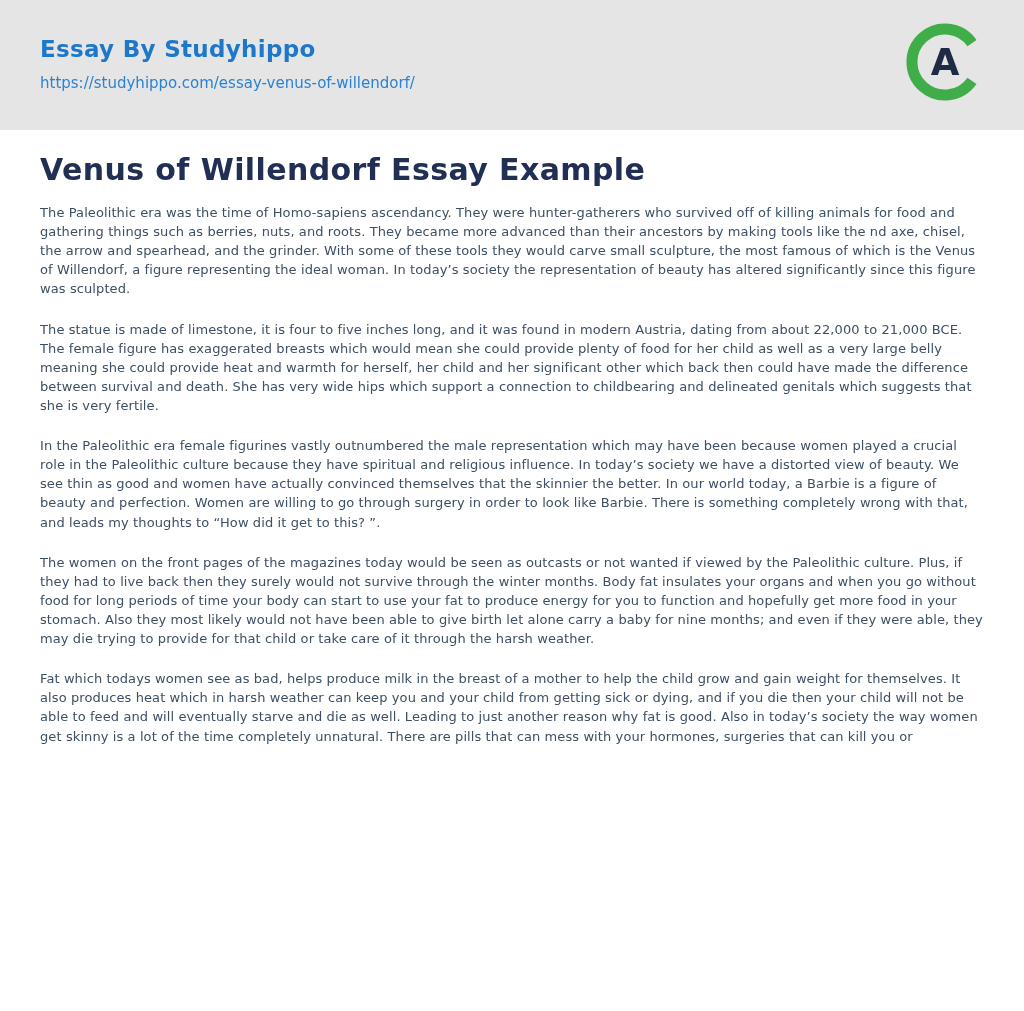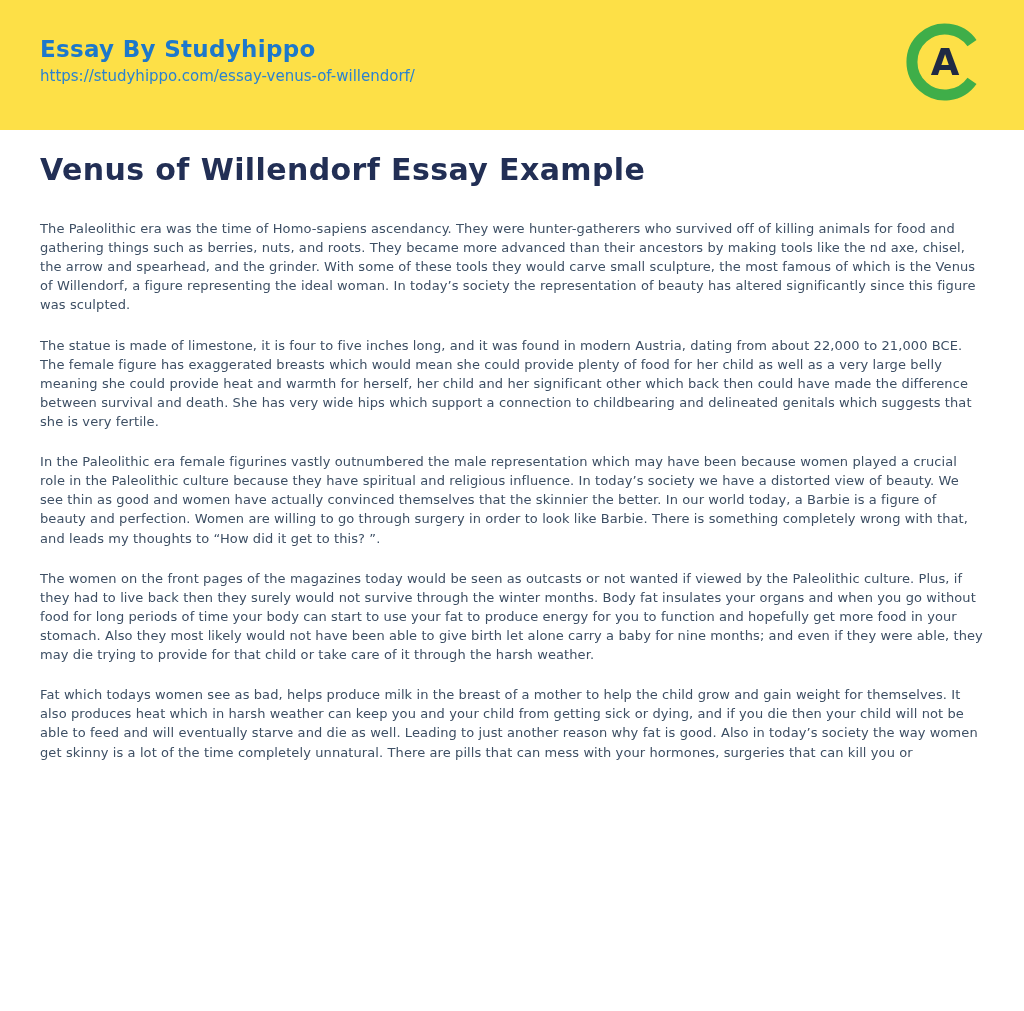--- a/index.html
+++ b/index.html
@@ -9,34 +9,34 @@
   }
   body {
     width: 1024px;
     min-height: 1011px;
     margin: 0 auto;
     overflow-x: hidden;
   }
 
   
   .page-header {
-    background: #fde047;
+    background: #e5e5e5;
     padding: 36px 40px 30px 40px;
     position: relative;
     min-height: 130px;
   }
   .site-title {
     color: #1d78cb;
     font-size: 23px;
     font-weight: bold;
     letter-spacing: 0.3px;
   }
   .source-url {
     display: inline-block;
-    margin-top: 5px;
+    margin-top: 12px;
     color: #2b82d0;
     font-size: 15px;
     text-decoration: none;
     cursor: pointer;
   }
   .logo-wrap {
     position: absolute;
     top: 22px;
     right: 39px;
     width: 80px;
@@ -46,21 +46,21 @@
 
   
   .article {
     padding: 22px 40px 60px 40px;
   }
   .essay-title {
     color: #222f55;
     font-size: 30px;
     font-weight: bold;
     letter-spacing: 0.4px;
-    margin-bottom: 32px;
+    margin-bottom: 16px;
   }
   .essay-body p {
     color: #3d4f64;
     font-size: 13px;
     line-height: 1.47;
     margin-bottom: 21px;
     letter-spacing: 0.1px;
   }
   .essay-body p:last-child { margin-bottom: 0; margin-top: 12px; }
 </style>

